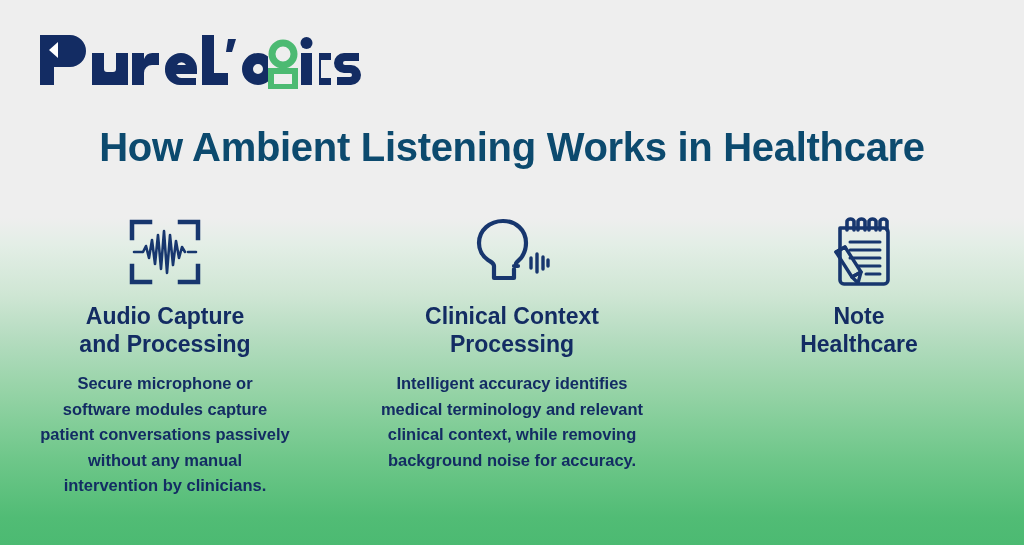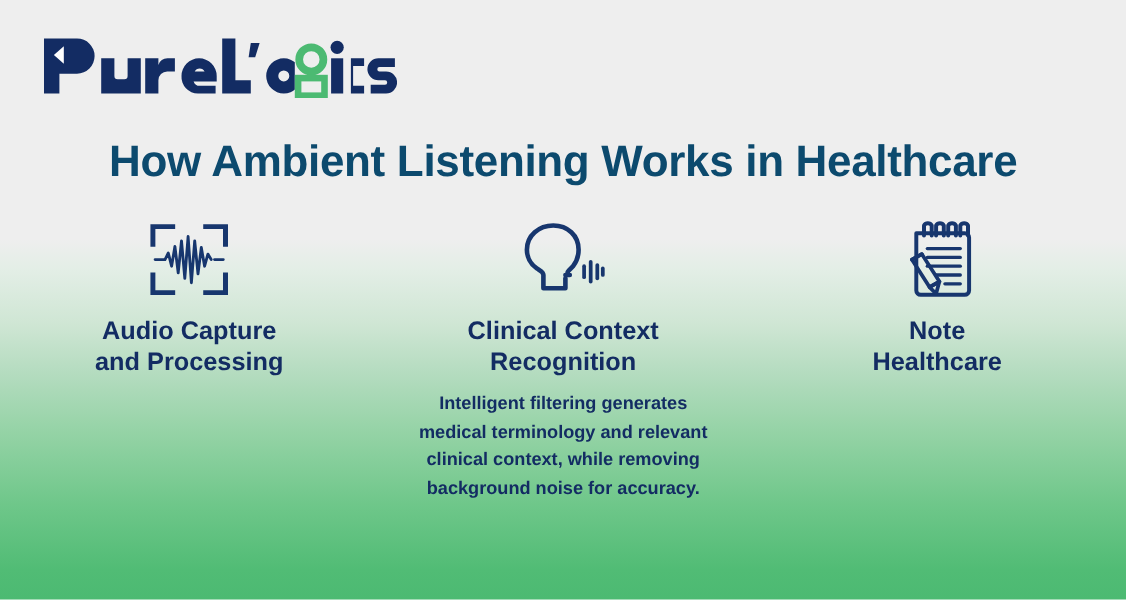--- a/index.html
+++ b/index.html
@@ -31,24 +31,24 @@
     font-size:40px;
     font-weight:bold;
     letter-spacing:-0.3px;
     color:#0c4a6e;
     line-height:1.15;
   }
 
   
   .columns {
     position:absolute;
-    top:198px; left:0; width:100%;
+    top:214px; left:0; width:100%;
     display:flex;
     align-items:flex-start;
-    justify-content:center;
+    justify-content:space-between;
   }
   .col {
     width:333px;
     display:flex;
     flex-direction:column;
     align-items:center;
     padding:0 14px;
   }
   .icon-wrap {
     height:76px;
@@ -138,39 +138,44 @@
           <path d="M22 66 H4 V50"></path>
         </g>
         <g fill="none" stroke="#17366e" stroke-width="2.6" stroke-linecap="round" stroke-linejoin="round">
           <path d="M6 36 H14 M60 36 H68"></path>
           <path d="M15 36 L18 30 L21 42 L24 24 L27 48 L30 19 L33 53 L36 15 L39 57 L42 19 L45 49 L48 25 L51 42 L54 31 L57 36"></path>
         </g>
       </svg>
     </div>
     <div class="col-heading">Audio Capture
 and Processing</div>
+    <div class="col-body">Secure microphone or
+software modules capture
+patient conversations passively
+without any manual
+intervention by clinicians.</div>
   </div>
 
   <div class="col col-2">
     <div class="icon-wrap">
       <svg width="78" height="72" viewBox="0 0 78 72">
         <g fill="none" stroke="#17366e" stroke-width="4.2" stroke-linejoin="round" stroke-linecap="round">
           <path d="M41 53 V62 H21 V50 C21 47 18 46 15 44 C9 40 6 33 6 27 C6 14 17 5 30 5 C43 5 53 14 53 27 C53 33 51 38 48 42 L44 46 C42 48 43 50 45 50 H41"></path>
         </g>
         <g fill="none" stroke="#17366e" stroke-width="3.4" stroke-linecap="round">
           <path d="M58 42 V52"></path>
           <path d="M64 38 V56"></path>
           <path d="M70 41 V53"></path>
           <path d="M75 44 V50"></path>
         </g>
       </svg>
     </div>
     <div class="col-heading">Clinical Context
-Recognition</div>
-    <div class="col-body">Intelligent filtering generates
+Processing</div>
+    <div class="col-body">Intelligent accuracy identifies
 medical terminology and relevant
 clinical context, while removing
 background noise for accuracy.</div>
   </div>
 
   <div class="col col-3">
     <div class="icon-wrap">
       <svg width="78" height="76" viewBox="0 0 78 76">
         <g fill="none" stroke="#17366e" stroke-width="3.6" stroke-linejoin="round" stroke-linecap="round">
 

